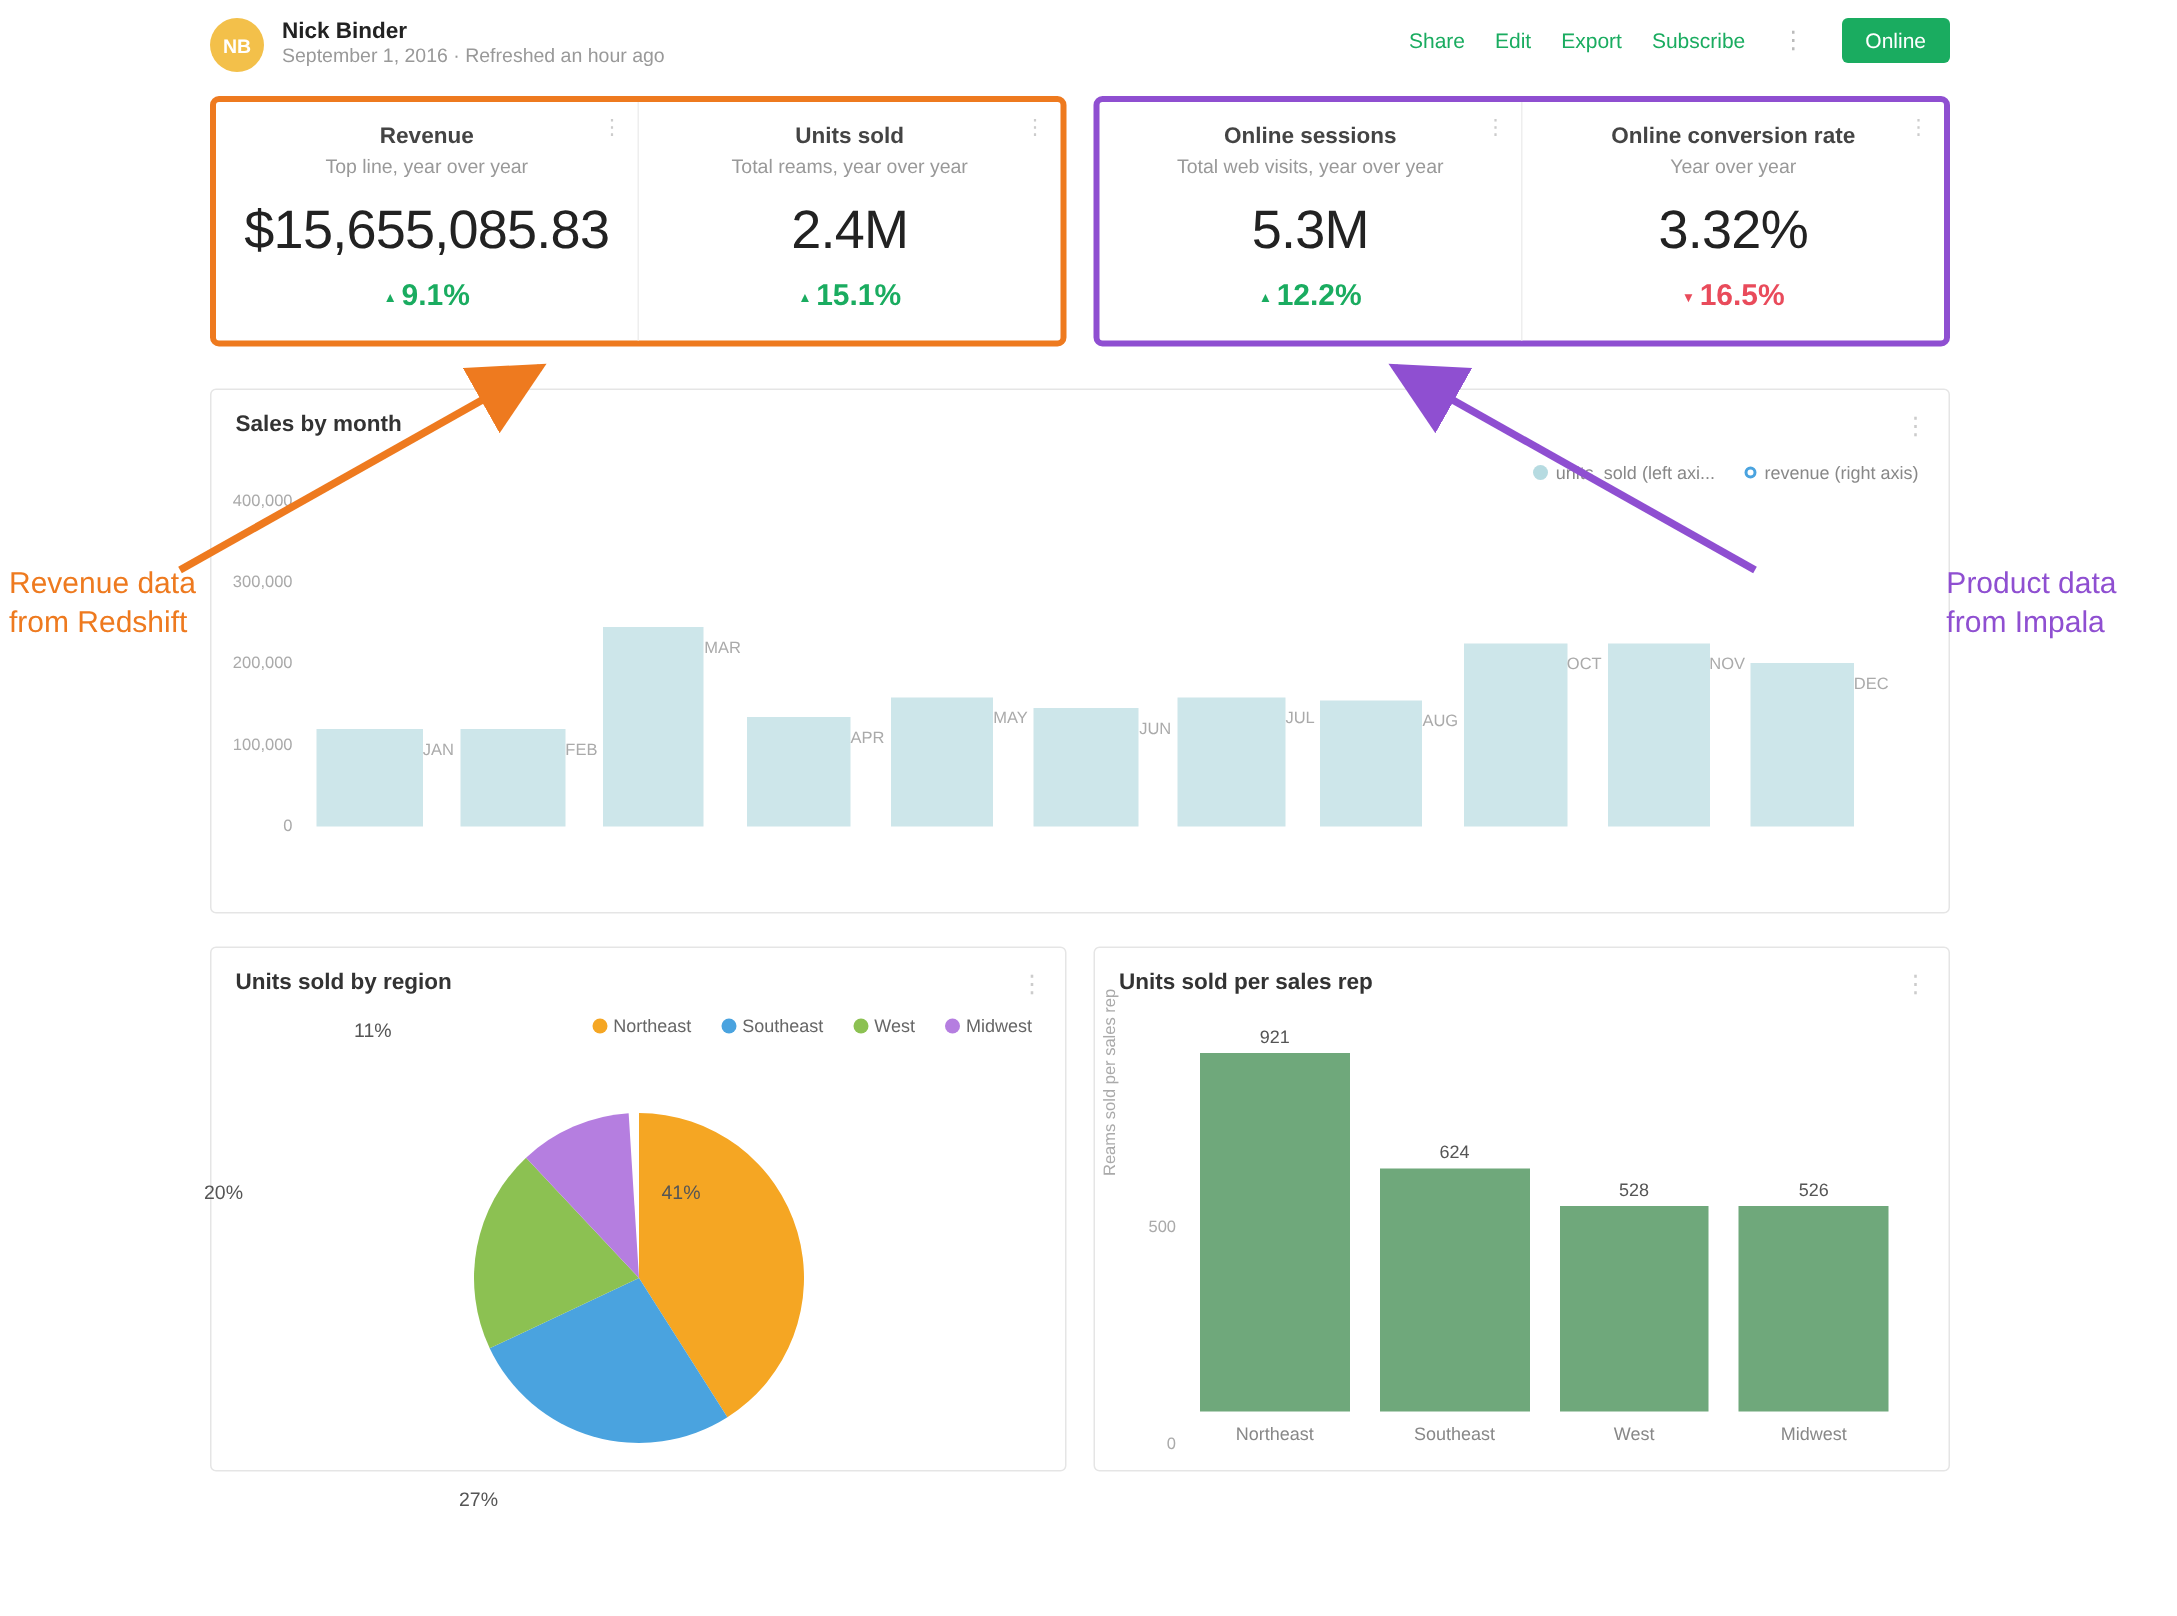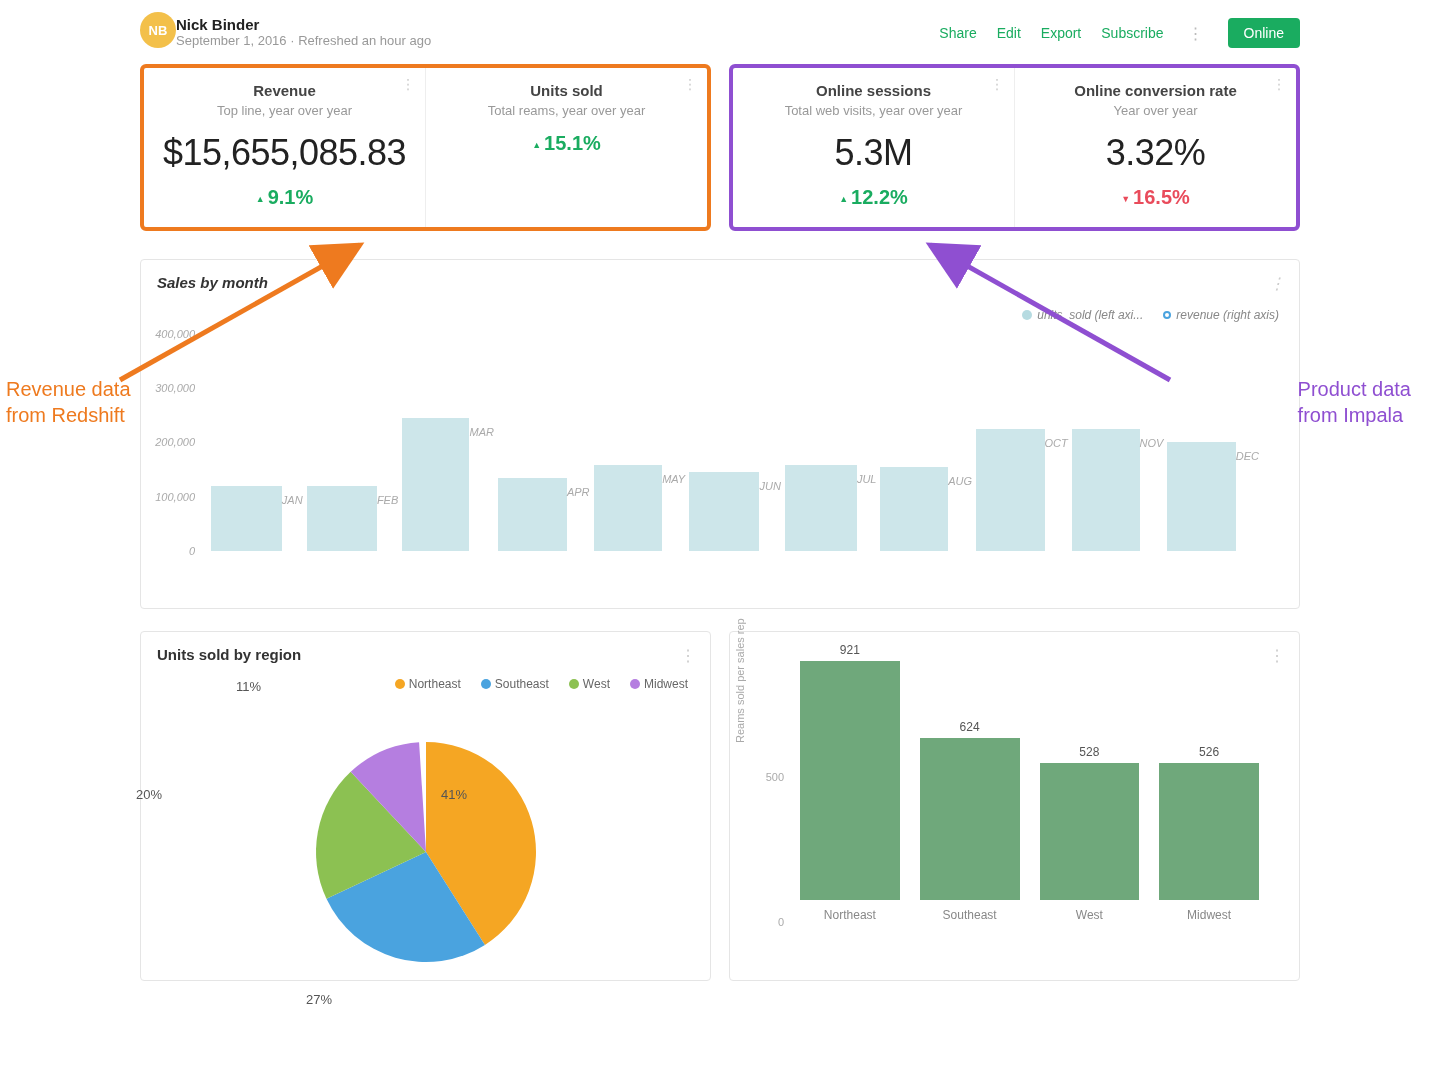--- a/index.html
+++ b/index.html
@@ -1,18 +1,18 @@
 <!DOCTYPE html>
 <html><head>
 <meta charset="utf-8">
 <style>
   * { box-sizing: border-box; margin: 0; padding: 0; }
   body { font-family: -apple-system, BlinkMacSystemFont, "Segoe UI", Helvetica, Arial, sans-serif; background: #fff; color: #333; width: 1451px; height: 1077px; position: relative; }
   .wrap { margin-left: 140px; width: 1160px; padding-top: 8px; }
-  .header { display: flex; align-items: flex-end; gap: 0; padding: 4px 0 16px 0; }
+  .header { display: flex; align-items: flex-start; gap: 12px; padding: 4px 0 16px 0; }
   .avatar { width: 36px; height: 36px; border-radius: 50%; background: #f3c04a; color: #fff; display: flex; align-items: center; justify-content: center; font-weight: 600; font-size: 13px; }
   .header-meta { flex: 1; }
   .username { font-weight: 700; font-size: 15px; color: #222; }
   .subtitle { font-size: 13px; color: #999; }
   .header-actions { display: flex; align-items: center; gap: 20px; }
   .link-action { color: #1aac60; font-size: 14px; font-weight: 500; cursor: pointer; }
   .more-dots { color: #bbb; cursor: pointer; padding: 0 4px; }
   .refresh-btn { background: #1aac60; color: #fff; border: none; border-radius: 4px; padding: 7px 16px; font-size: 14px; font-weight: 500; cursor: pointer; }
   .kpi-row { display: flex; gap: 18px; }
   .kpi-group { border: 4px solid; border-radius: 6px; display: flex; padding: 0; flex: 1; background: #fff; }
@@ -34,21 +34,21 @@
   .panel-more { position: absolute; top: 14px; right: 14px; color: #ccc; cursor: pointer; }
   .legend { position: absolute; top: 48px; right: 20px; font-size: 12px; color: #888; display: flex; gap: 20px; }
   .legend-item { display: flex; align-items: center; gap: 5px; }
   .legend-dot { width: 10px; height: 10px; border-radius: 50%; }
   .bar-chart { display: flex; align-items: flex-end; height: 250px; gap: 4px; padding: 0 40px 0 70px; position: relative; }
   .y-axis { position: absolute; left: 0; top: 0; bottom: 0; width: 60px; font-size: 11px; color: #aaa; }
   .y-tick { position: absolute; right: 6px; transform: translateY(50%); }
   .bar-col { flex: 1; display: flex; flex-direction: row; align-items: flex-start; }
   .bar { width: 85%; background: #cde6ea; }
   .bar-label { font-size: 11px; color: #aaa; margin-top: 8px; }
-  .sales-panel { height: 350px; font-style: italic; }
+  .sales-panel { height: 350px; }
   .lower-row { display: flex; gap: 18px; margin-top: 22px; }
   .lower-row .panel { flex: 1; margin-top: 0; height: 350px; }
   .pie-legend { display: flex; gap: 20px; justify-content: flex-end; padding: 4px 22px 6px 0; font-size: 12px; color: #666; }
   .pie-legend-item { display: flex; align-items: center; gap: 4px; }
   .pie-legend-dot { width: 10px; height: 10px; border-radius: 50%; }
   .pie-wrap { display: flex; justify-content: center; align-items: center; height: 310px; position: relative; }
   .pie-label { position: absolute; font-size: 13px; color: #555; }
   .rep-chart { display: flex; align-items: flex-end; height: 290px; padding: 0 40px 0 70px; position: relative; gap: 20px; }
   .rep-chart .y-axis { height: 100%; }
   .rep-bar-col { flex: 1; display: flex; flex-direction: column; align-items: center; position: relative; }
@@ -87,20 +87,21 @@
         <span class="kpi-more">⋮</span>
         <div class="kpi-title">Revenue</div>
         <div class="kpi-sub">Top line, year over year</div>
         <div class="kpi-value">$15,655,085.83</div>
         <div class="kpi-change up arrow-up">9.1%</div>
       </div>
       <div class="kpi-card">
         <span class="kpi-more">⋮</span>
         <div class="kpi-title">Units sold</div>
         <div class="kpi-sub">Total reams, year over year</div>
+        <div class="kpi-value">2.4M</div>
         <div class="kpi-change up arrow-up">15.1%</div>
       </div>
     </div>
     <div class="kpi-group purple">
       <div class="kpi-card">
         <span class="kpi-more">⋮</span>
         <div class="kpi-title">Online sessions</div>
         <div class="kpi-sub">Total web visits, year over year</div>
         <div class="kpi-value">5.3M</div>
         <div class="kpi-change up arrow-up">12.2%</div>
@@ -214,20 +215,21 @@
           </svg>
         <div id="pie-labels">
             <div class="pie-label" style="left: 300px; top: 90px;">41%</div>
             <div class="pie-label" style="left: 165px; top: 295px;">27%</div>
             <div class="pie-label" style="left: -5px; top: 90px;">20%</div>
             <div class="pie-label" style="left: 95px; top: -18px;">11%</div>
           </div>
       </div>
     </div>
     <div class="panel">
+      <div class="panel-header">Units sold per sales rep</div>
       <span class="panel-more">⋮</span>
       <div class="rep-chart" id="rep-bars">
         <span class="rep-ylabel">Reams sold per sales rep</span>
         <div class="y-axis" id="rep-yaxis">
             <div class="y-tick" style="bottom: 0%;">0</div>
             <div class="y-tick" style="bottom: 50%;">500</div>
           </div>
       <div class="rep-bar-col">
             <div class="rep-val" style="bottom: 243.46px;">921</div>
             <div class="rep-bar" style="height: 239.46px;"></div>

